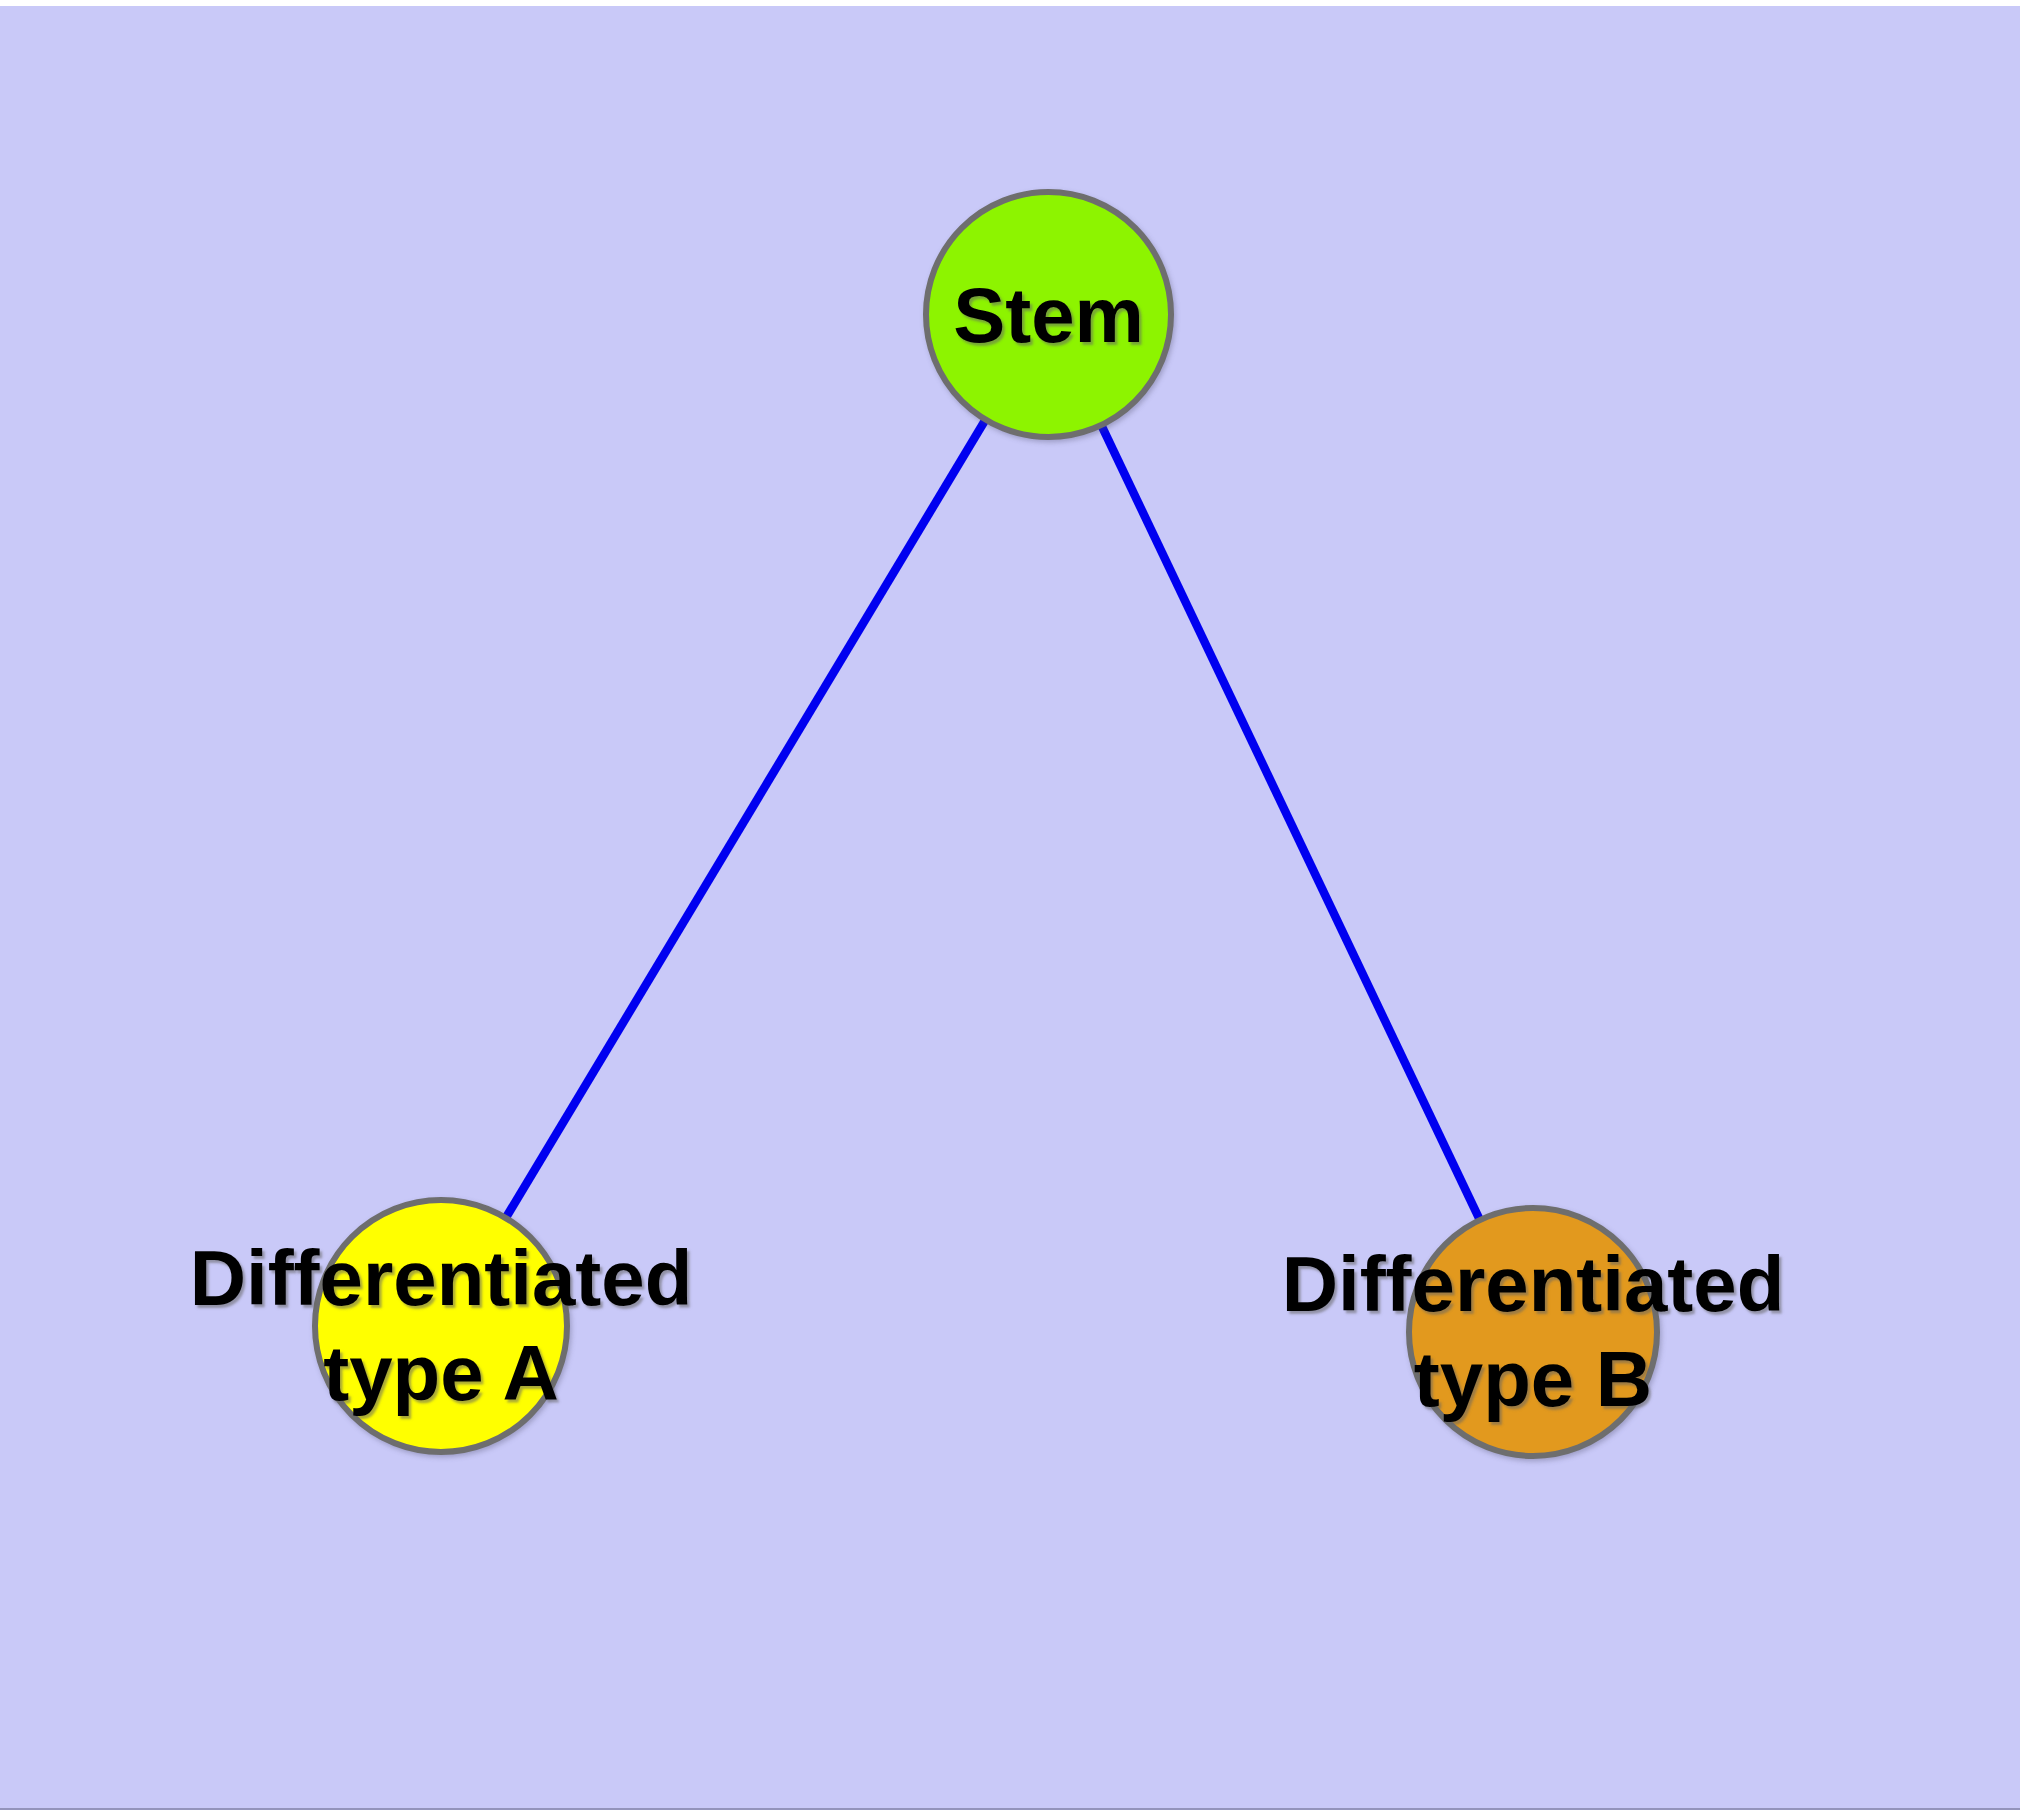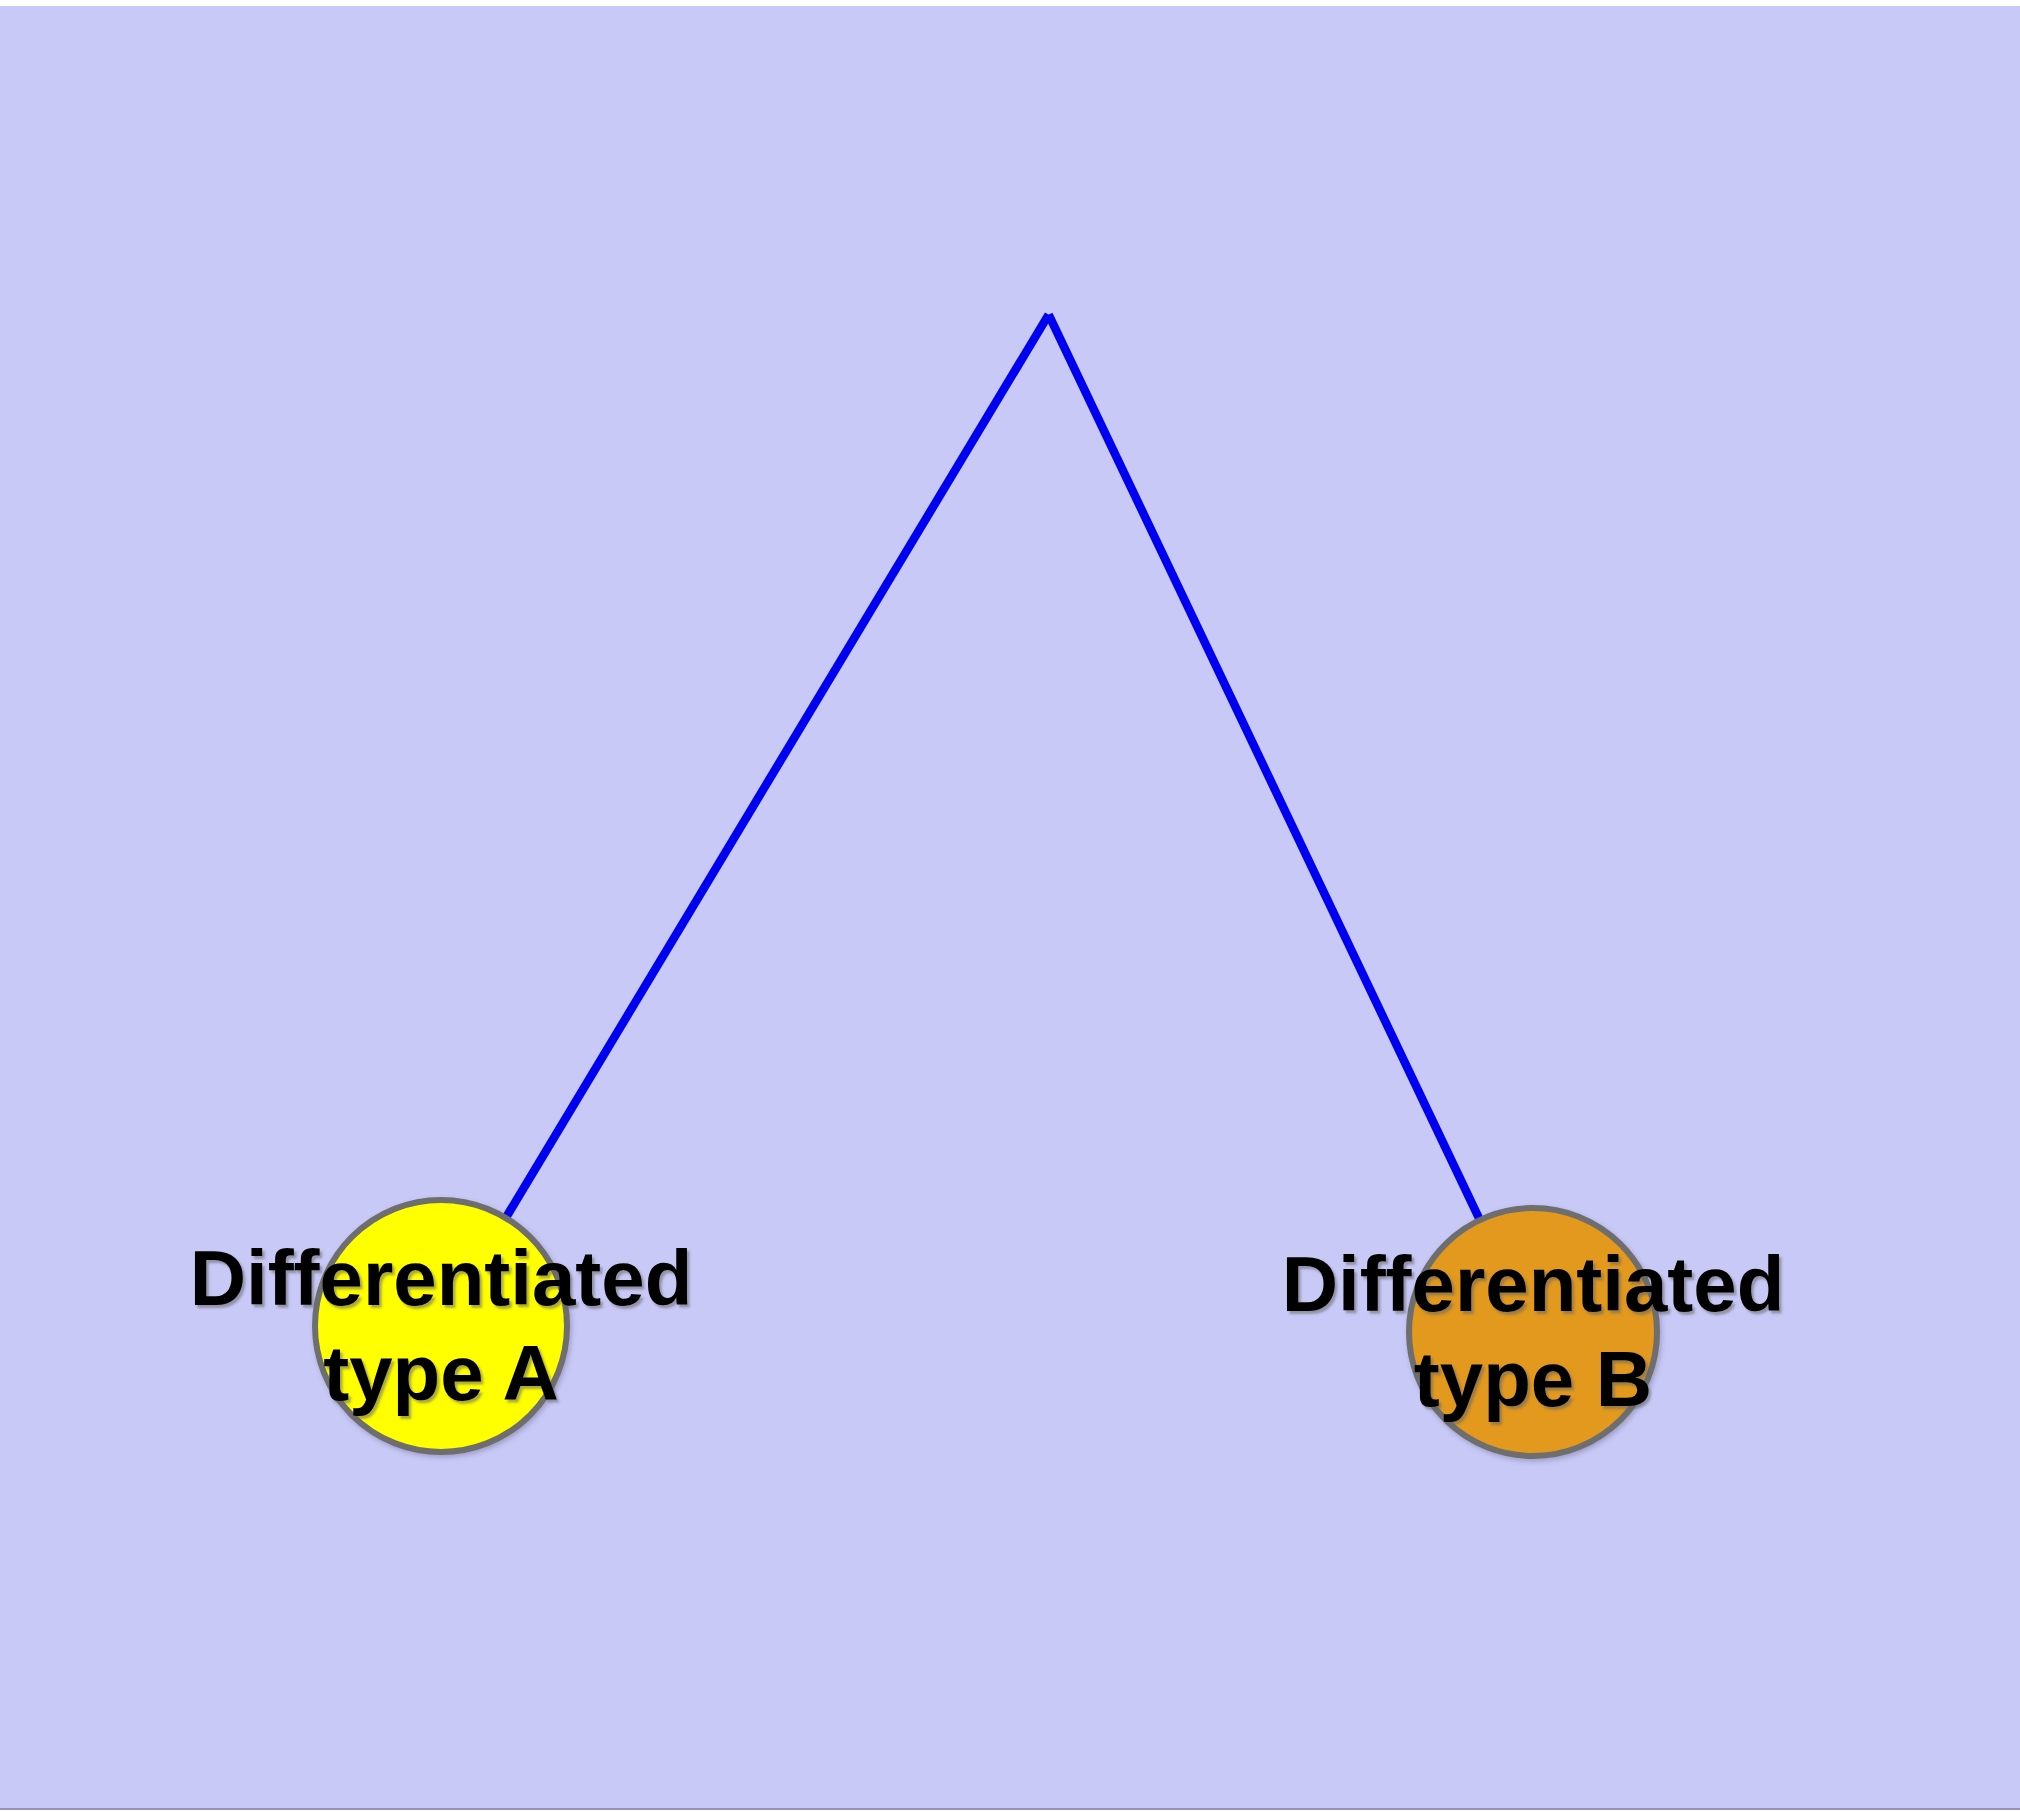--- a/index.html
+++ b/index.html
@@ -63,20 +63,23 @@
 
 <div class="top-strip"></div>
 
 <div class="canvas" style="background: rgb(201, 201, 248);">
 
   <svg class="edges-layer" width="2021" height="1804" viewBox="0 7 2384 2128" xmlns="http://www.w3.org/2000/svg">
       <line x1="1237" y1="371" x2="520" y2="1564" stroke="#0000f0" stroke-width="10"></line>
       <line x1="1237" y1="371" x2="1809" y2="1572" stroke="#0000f0" stroke-width="10"></line>
     </svg>
 
+  <div class="node" style="left: 923px; top: 183px; width: 251px; height: 251px; background: rgb(141, 244, 0); border-color: rgb(110, 110, 110); border-width: 6px;">
+    <div class="node-label" style="color: rgb(0, 0, 0);">Stem</div>
+  </div>
 
   <div class="node" style="left: 312px; top: 1191px; width: 258px; height: 258px; background: rgb(255, 255, 0); border-color: rgb(110, 110, 110); border-width: 6px;">
     <div class="node-label" style="color: rgb(0, 0, 0);">Differentiated
 type A</div>
   </div>
 
   <div class="node" style="left: 1406px; top: 1199px; width: 254px; height: 254px; background: rgb(226, 153, 30); border-color: rgb(110, 110, 110); border-width: 6px;">
     <div class="node-label" style="color: rgb(0, 0, 0);">Differentiated
 type B</div>
   </div>

